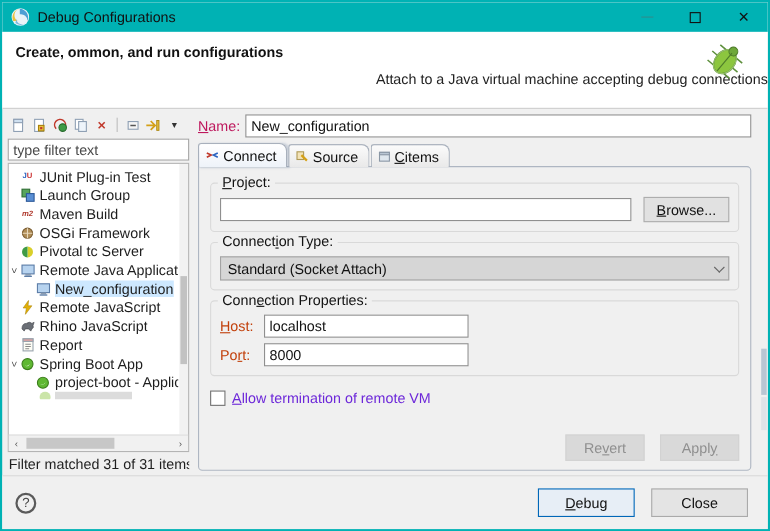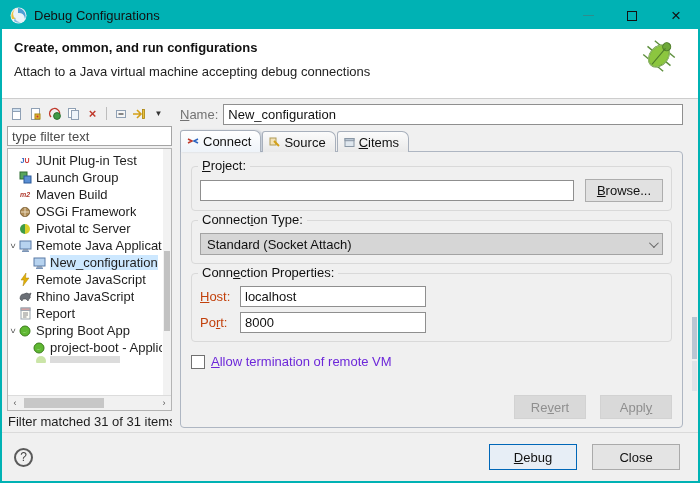--- a/index.html
+++ b/index.html
@@ -14,21 +14,21 @@
   .titlebar { height:27px; background:#00b2b4; display:flex; align-items:center; padding:0 0 0 8px; flex:0 0 auto; }
   .app-icon { width:17px; height:17px; margin-right:7px; }
   .title-text { font-size:13px; color:#111; flex:1; }
   .win-btn { width:44px; height:27px; display:flex; align-items:center; justify-content:center; font-size:14px; color:#103c3c; }
   .btn-min .dash { width:11px; height:1px; background:#2e8d8d; display:block; }
   .btn-max .sq { width:10px; height:10px; border:1px solid #111; display:block; }
   .btn-close { font-size:17px; color:#111; font-weight:400; }
   
   .header { height:70px; background:#fff; border-bottom:1px solid #cdcdcd; position:relative; padding:11px 0 0 12px; flex:0 0 auto; }
   .header h1 { font-size:13px; font-weight:bold; color:#111; }
-  .header p { font-size:13px; color:#222; margin-top:9px; }
+  .header p { font-size:13px; color:#222; margin-top:9px;text-align:right; }
   .bug { position:absolute; right:16px; top:2px; }
   
   .content { flex:1; display:flex; min-height:0; }
   
   .sidebar { width:170px; flex:0 0 auto; display:flex; flex-direction:column; padding:4px 0 0 5px; min-height:0; }
   .lc-toolbar { height:21px; display:flex; align-items:center; gap:4px; padding:0 2px; flex:0 0 auto; }
   .tb-ico { width:15px; height:15px; display:inline-flex; align-items:center; justify-content:center; }
   .tb-sep { width:1px; height:13px; background:#bdbdbd; margin:0 2px; }
   .tb-caret { font-size:8px; color:#333; }
   .filter-input { height:20px; width:100%; border:1px solid #a5a5a5; background:#fff; font-family:"Liberation Sans",sans-serif; font-size:13px; color:#4a4a4a; padding:0 4px; margin:2px 0 0 0; flex:0 0 auto; }
@@ -51,21 +51,21 @@
   .hsb .thumb { position:absolute; left:16px; width:80px; top:2px; bottom:2px; background:#c7c7c7; }
   .hsb .ar.right { position:absolute; right:0; }
   .clipped-row { height:7px; overflow:hidden; display:flex; gap:4px; padding-left:28px; align-items:flex-start; }
   .clipped-row i { display:block; width:10px; height:10px; border-radius:50%; background:#8cc63f; opacity:.45; }
   .clipped-row b { display:block; width:70px; height:10px; background:#9a9a9a; opacity:.35; }
   .lc-status { height:21px; font-size:13px; color:#1e1e1e; padding:3px 0 0 1px; white-space:nowrap; overflow:hidden; flex:0 0 auto; }
   .sash { width:6px; flex:0 0 auto; }
   
   .main { flex:1; display:flex; flex-direction:column; padding:5px 8px 4px 2px; min-width:0; }
   .name-row { display:flex; align-items:center; flex:0 0 auto; }
-  .name-row label { font-size:13px; color:#737373; margin-right:5px; }
+  .name-row label { font-size:13px; color:#be185d; margin-right:5px; }
   .txt { height:21px; border:1px solid #8f8f8f; background:#fff; font-family:"Liberation Sans",sans-serif; font-size:13px; color:#111; padding:0 4px; }
   .name-row input { flex:1; }
   .mn { text-decoration:underline; }
   .tabs { display:flex; align-items:flex-end; margin-top:5px; height:22px; flex:0 0 auto; position:relative; z-index:2; }
   .tab { height:21px; display:flex; align-items:center; gap:4px; padding:0 9px 0 6px; font-size:13px; color:#111;
          border:1px solid #a8b0bc; border-bottom:none; border-radius:3px 7px 0 0; background:linear-gradient(#fbfbfb,#e9e9e9); margin-right:1px; }
   .tab.active { background:linear-gradient(#ffffff,#eef3f9); height:22px; box-shadow:2px 0 2px rgba(120,140,170,.35); }
   .tabfolder { flex:1; border:1px solid #aeb6c2; border-radius:0 4px 4px 4px; margin-top:-1px; padding:4px 10px 6px 10px; display:flex; flex-direction:column; min-height:0; background:#f0f0f0; }
   .group { border:1px solid #d9d9d9; border-radius:4px; position:relative; padding:12px 8px 8px 8px; margin-top:9px; }
   .group > .glabel { position:absolute; top:-9px; left:6px; background:#f0f0f0; padding:0 4px; font-size:13px; color:#111; }

